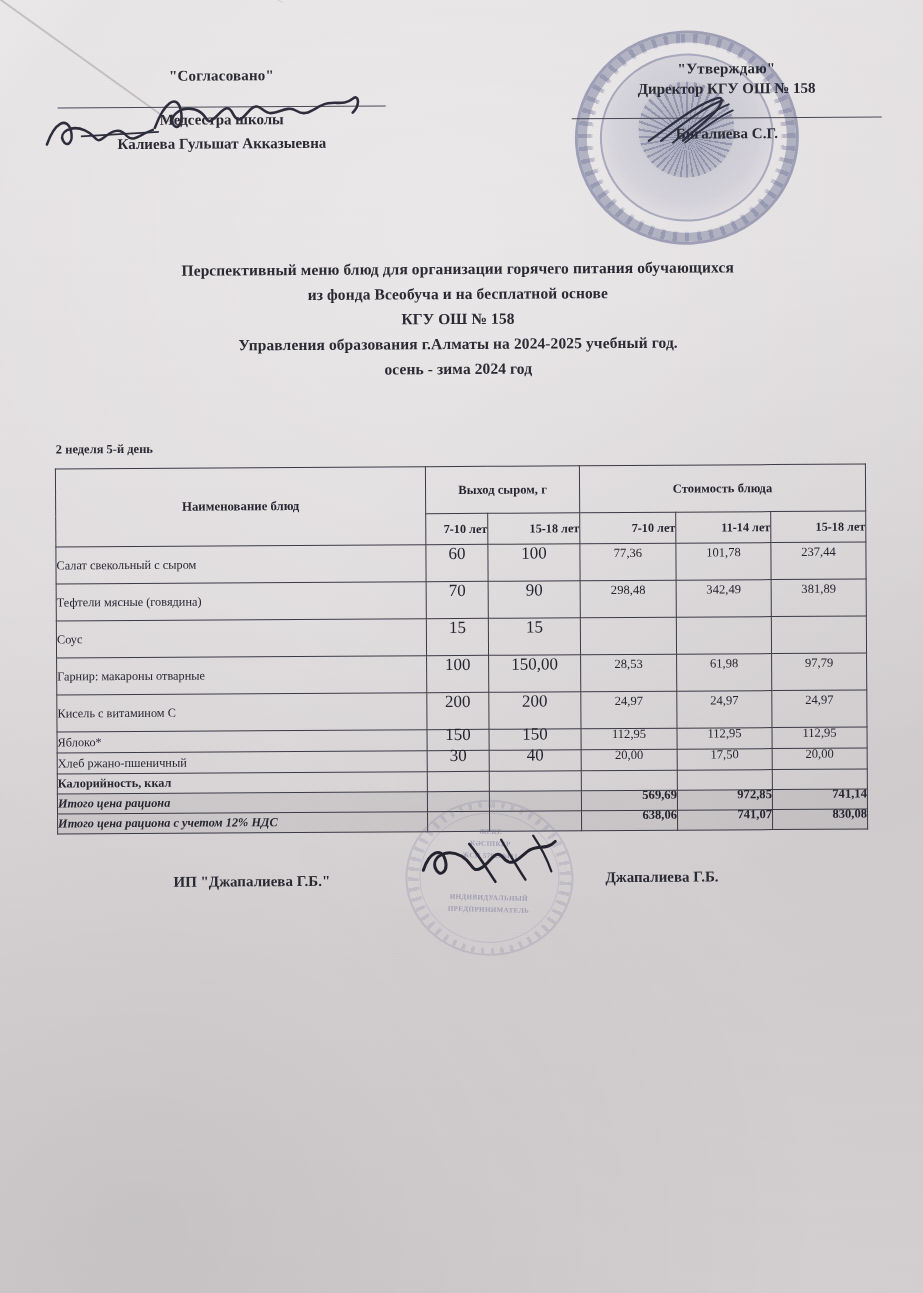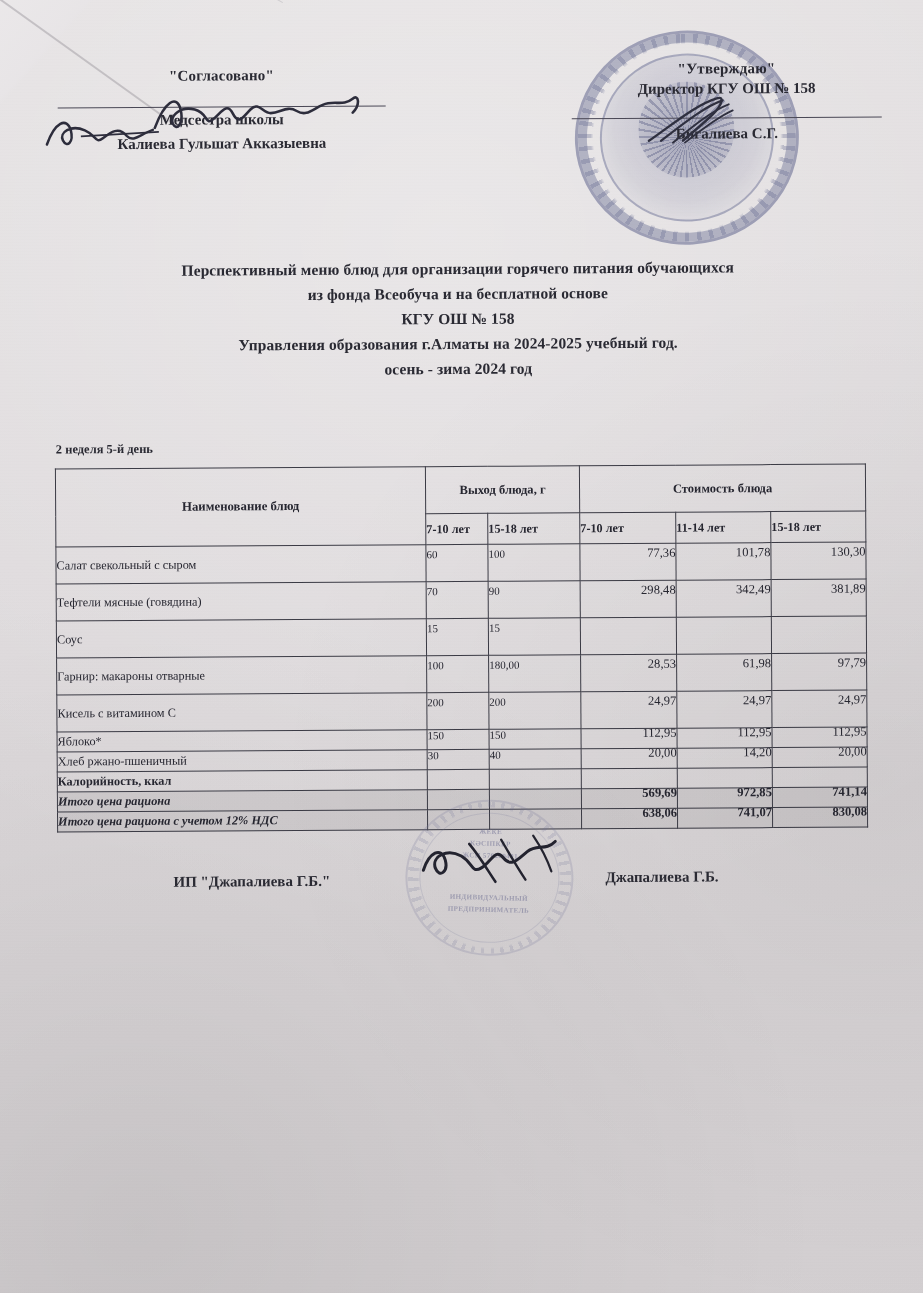--- a/index.html
+++ b/index.html
@@ -80,25 +80,25 @@
 
   
   .tbl-wrap{position:absolute;left:56px;top:466px;width:810px;}
   table.menu{border-collapse:collapse;width:810px;table-layout:fixed;
     font-size:12.3px;color:#262630;}
   table.menu th, table.menu td{border:1.5px solid #3b3b45;padding:0;vertical-align:middle;}
   .c-name{width:370px;}
   .c-p1{width:62px;} .c-p2{width:92px;}
   .c-s1{width:96px;} .c-s2{width:95px;} .c-s3{width:95px;}
   th.grp{text-align:center;font-weight:bold;height:46px;font-size:12.6px;}
-  th.sub{text-align:left;font-weight:bold;height:30px;font-size:12.2px;}
+  th.sub{text-align:right;font-weight:bold;height:30px;font-size:12.2px;}
   th.namehdr{text-align:center;font-weight:bold;font-size:12.8px;}
   td.name{padding:3px 0 3px 5px;text-align:left;font-size:12.3px;}
-  td.num{text-align:left;font-size:11px;}
-  td.cost{text-align:right;font-size:12.6px;margin-top:20px;}
+  td.num{text-align:center;font-size:17px;}
+  td.cost{text-align:center;font-size:12.6px;margin-top:20px;}
   tr.r-tall td{height:36px;}
   tr.r-short td{height:19px;}
   td.bold{font-weight:bold;}
   td.bi{font-weight:bold;font-style:italic;}
   td.totnum{text-align:right;padding-right:6px;font-weight:bold;font-size:12.6px;}
   .shade-row td{background:rgba(0,0,0,.055);}
 
   
   .lift{position:relative;top:-9px;display:block;}
   .lift2{position:relative;top:-5px;display:block;}
@@ -175,21 +175,21 @@
         <col class="c-name">
           <col class="c-p1">
           <col class="c-p2">
         <col class="c-s1">
           <col class="c-s2">
           <col class="c-s3">
       </colgroup>
       <thead>
         <tr>
           <th class="namehdr" rowspan="2">Наименование блюд</th>
-          <th class="grp" colspan="2">Выход блюда, г</th>
+          <th class="grp" colspan="2">Выход сыром, г</th>
           <th class="grp" colspan="3">Стоимость блюда</th>
         </tr>
         <tr>
           <th class="sub">7-10 лет</th>
           <th class="sub">15-18 лет</th>
           <th class="sub">7-10 лет</th>
           <th class="sub">11-14 лет</th>
           <th class="sub">15-18 лет</th>
         </tr>
       </thead>
@@ -203,21 +203,21 @@
           <td class="num">
               <span class="lift">100</span>
             </td>
           <td class="cost">
               <span class="lift">77,36</span>
             </td>
           <td class="cost">
               <span class="lift">101,78</span>
             </td>
           <td class="cost">
-              <span class="lift">130,30</span>
+              <span class="lift">237,44</span>
             </td>
         </tr>
 
         <tr class="r-tall">
           <td class="name">Тефтели мясные (говядина)</td>
           <td class="num">
               <span class="lift">70</span>
             </td>
           <td class="num">
               <span class="lift">90</span>
@@ -245,21 +245,21 @@
           <td class="cost"></td>
           <td class="cost"></td>
         </tr>
 
         <tr class="r-tall">
           <td class="name">Гарнир: макароны отварные</td>
           <td class="num">
               <span class="lift">100</span>
             </td>
           <td class="num">
-              <span class="lift">180,00</span>
+              <span class="lift">150,00</span>
             </td>
           <td class="cost">
               <span class="lift">28,53</span>
             </td>
           <td class="cost">
               <span class="lift">61,98</span>
             </td>
           <td class="cost">
               <span class="lift">97,79</span>
             </td>
@@ -308,21 +308,21 @@
           <td class="num">
               <span class="lift2">30</span>
             </td>
           <td class="num">
               <span class="lift2">40</span>
             </td>
           <td class="cost">
               <span class="lift2">20,00</span>
             </td>
           <td class="cost">
-              <span class="lift2">14,20</span>
+              <span class="lift2">17,50</span>
             </td>
           <td class="cost">
               <span class="lift2">20,00</span>
             </td>
         </tr>
 
         <tr class="r-short">
           <td class="name bold">Калорийность, ккал</td>
           <td class="num"></td>
           <td class="num"></td>

